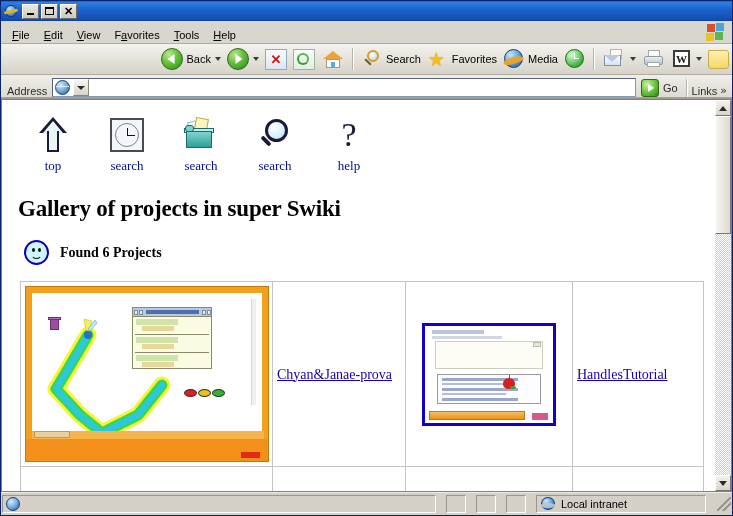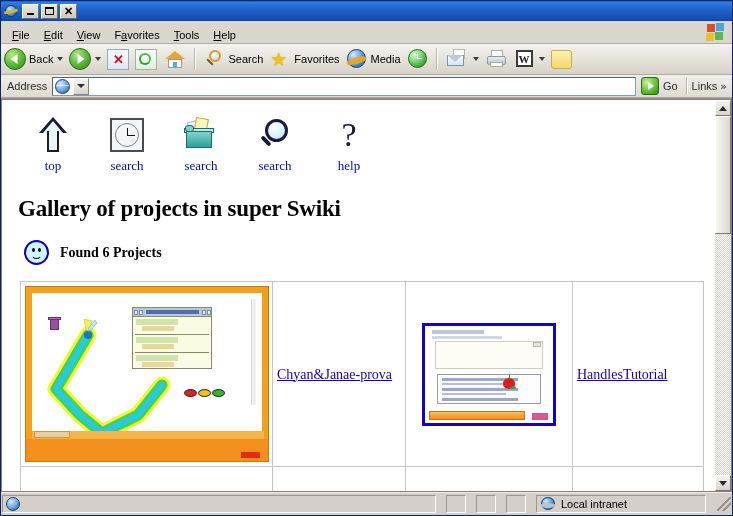--- a/index.html
+++ b/index.html
@@ -110,20 +110,21 @@
 
   
   #toolbar {
     height: 30px;
     background: linear-gradient(to bottom,#f3f2ee 0%,#e4e1d8 55%,#d6d2c8 100%);
     border-bottom: 1px solid #b0aca3;
     display: flex;
     align-items: center;
     padding-left: 0;
     flex: none;
+    justify-content: flex-end;
   }
   .tb-btn { display:flex; align-items:center; height: 26px; padding: 0 3px; }
   .tb-label { font-size: 11px; color: #000; margin-left: 3px; }
   .tb-caret {
     width: 0; height: 0; margin-left: 4px;
     border-left: 3px solid transparent;
     border-right: 3px solid transparent;
     border-top: 4px solid #3b3b3b;
   }
   .tb-sep { width: 1px; height: 22px; background: #b9b5ac; margin: 0 4px; border-right: 1px solid #fdfdfc; }
@@ -285,21 +286,21 @@
     border-radius: 1px 3px 3px 3px;
     box-sizing: border-box;
   }
 
   
   #addressbar {
     height: 22px;
     background: linear-gradient(to bottom,#efeee9,#dedad1);
     border-bottom: 1px solid #a7a39a;
     display: flex;
-    align-items: center;
+    align-items: flex-end;
     flex: none;
   }
   #address-label { font-size: 11px; color: #2b2b2b; padding: 0 5px 0 6px; }
   #address-input-wrap {
     flex: 1 1 auto;
     height: 19px;
     background: #ffffff;
     border: 1px solid #7f9db9;
     border-top-color: #55637a;
     border-left-color: #55637a;

